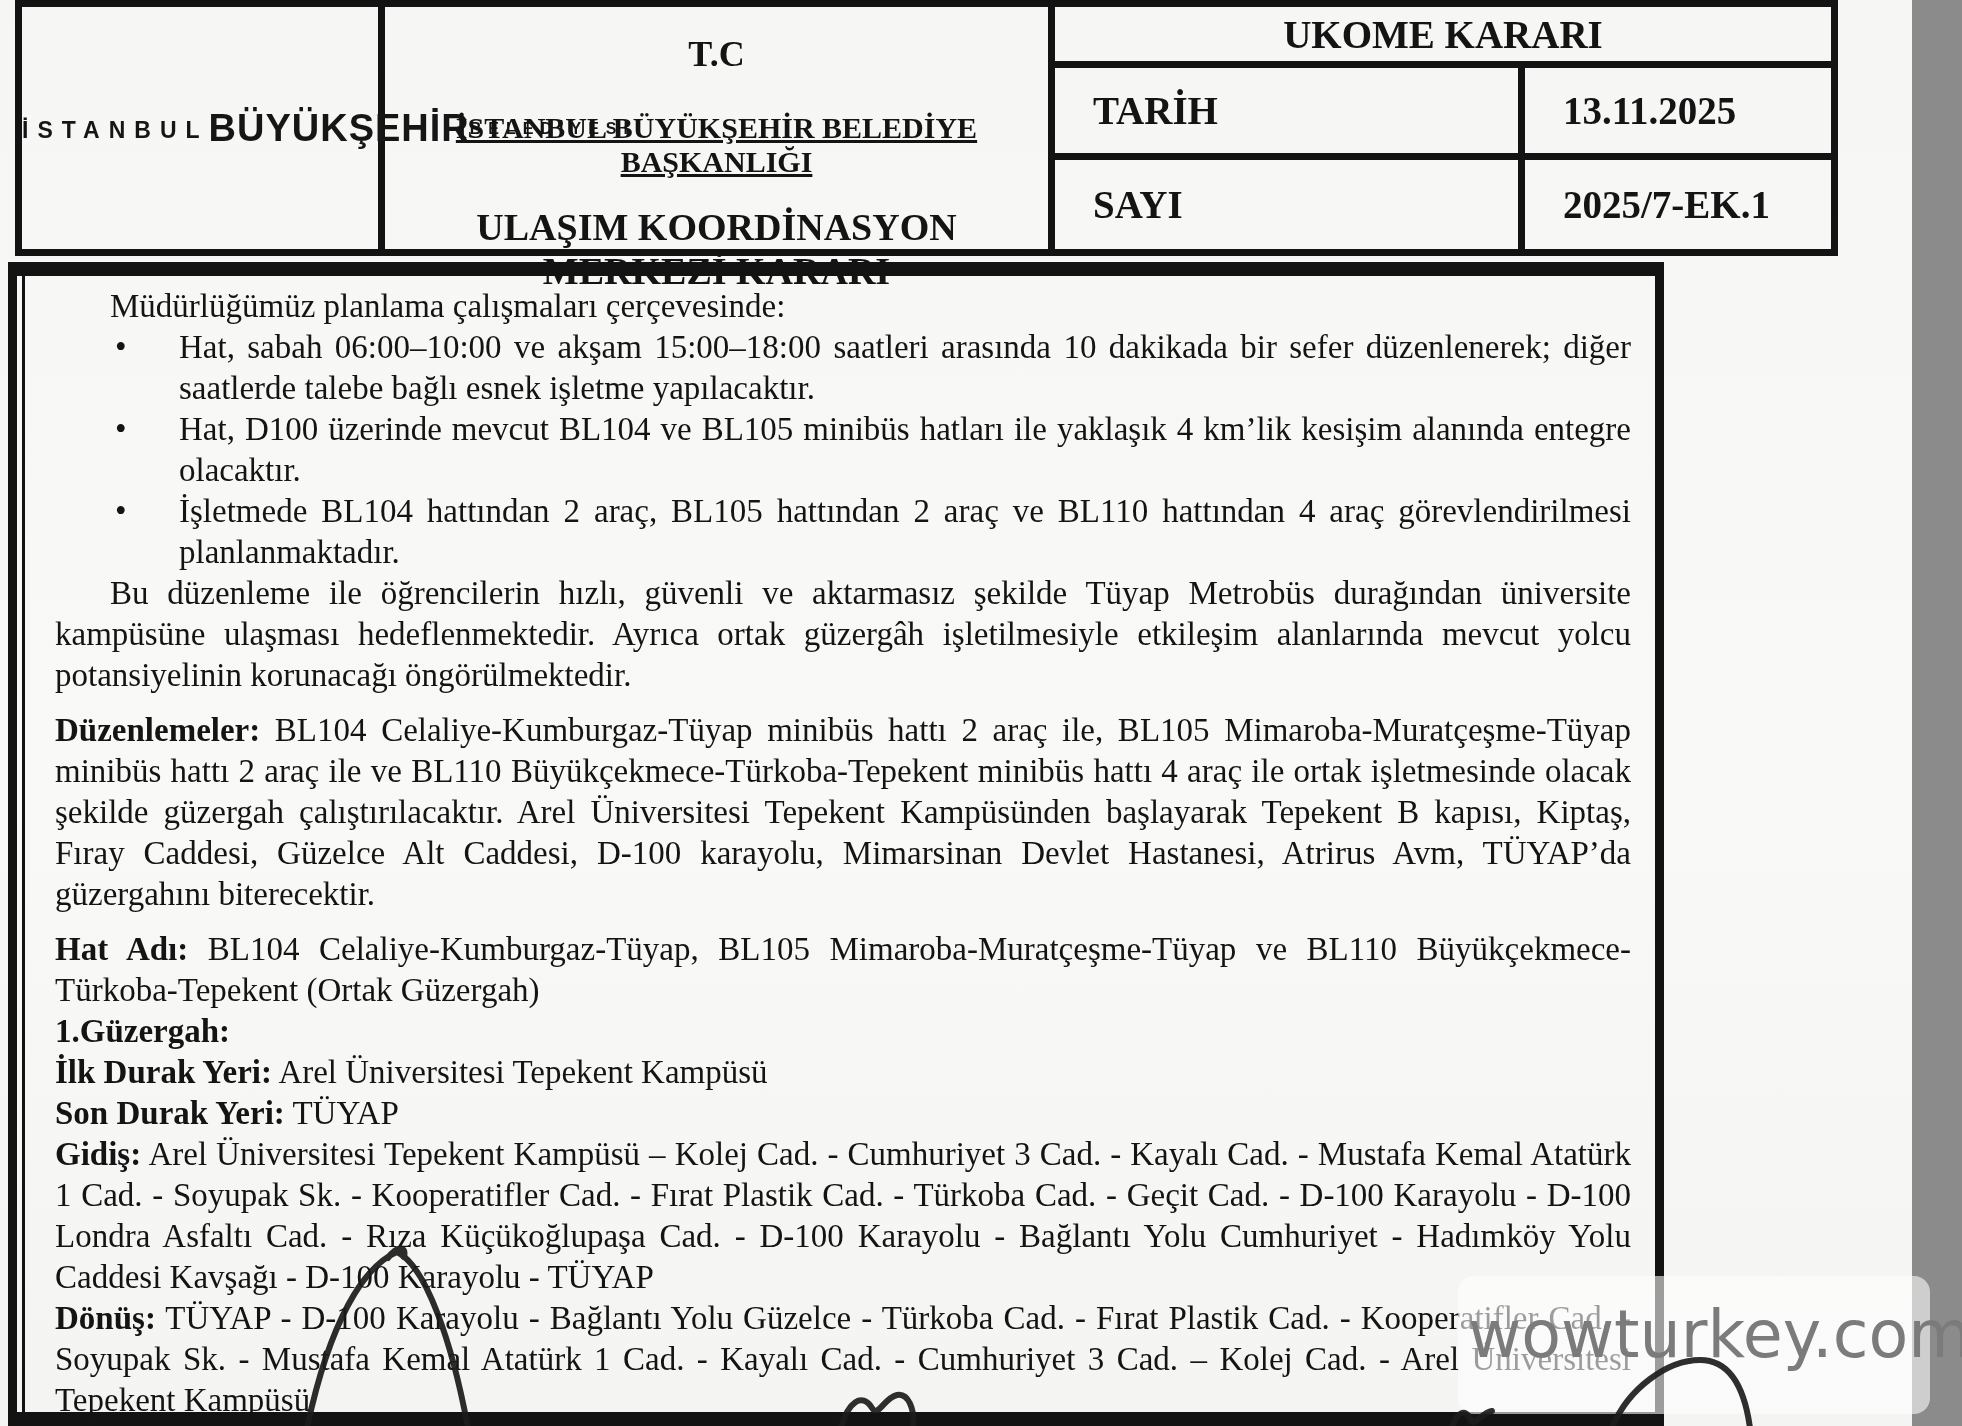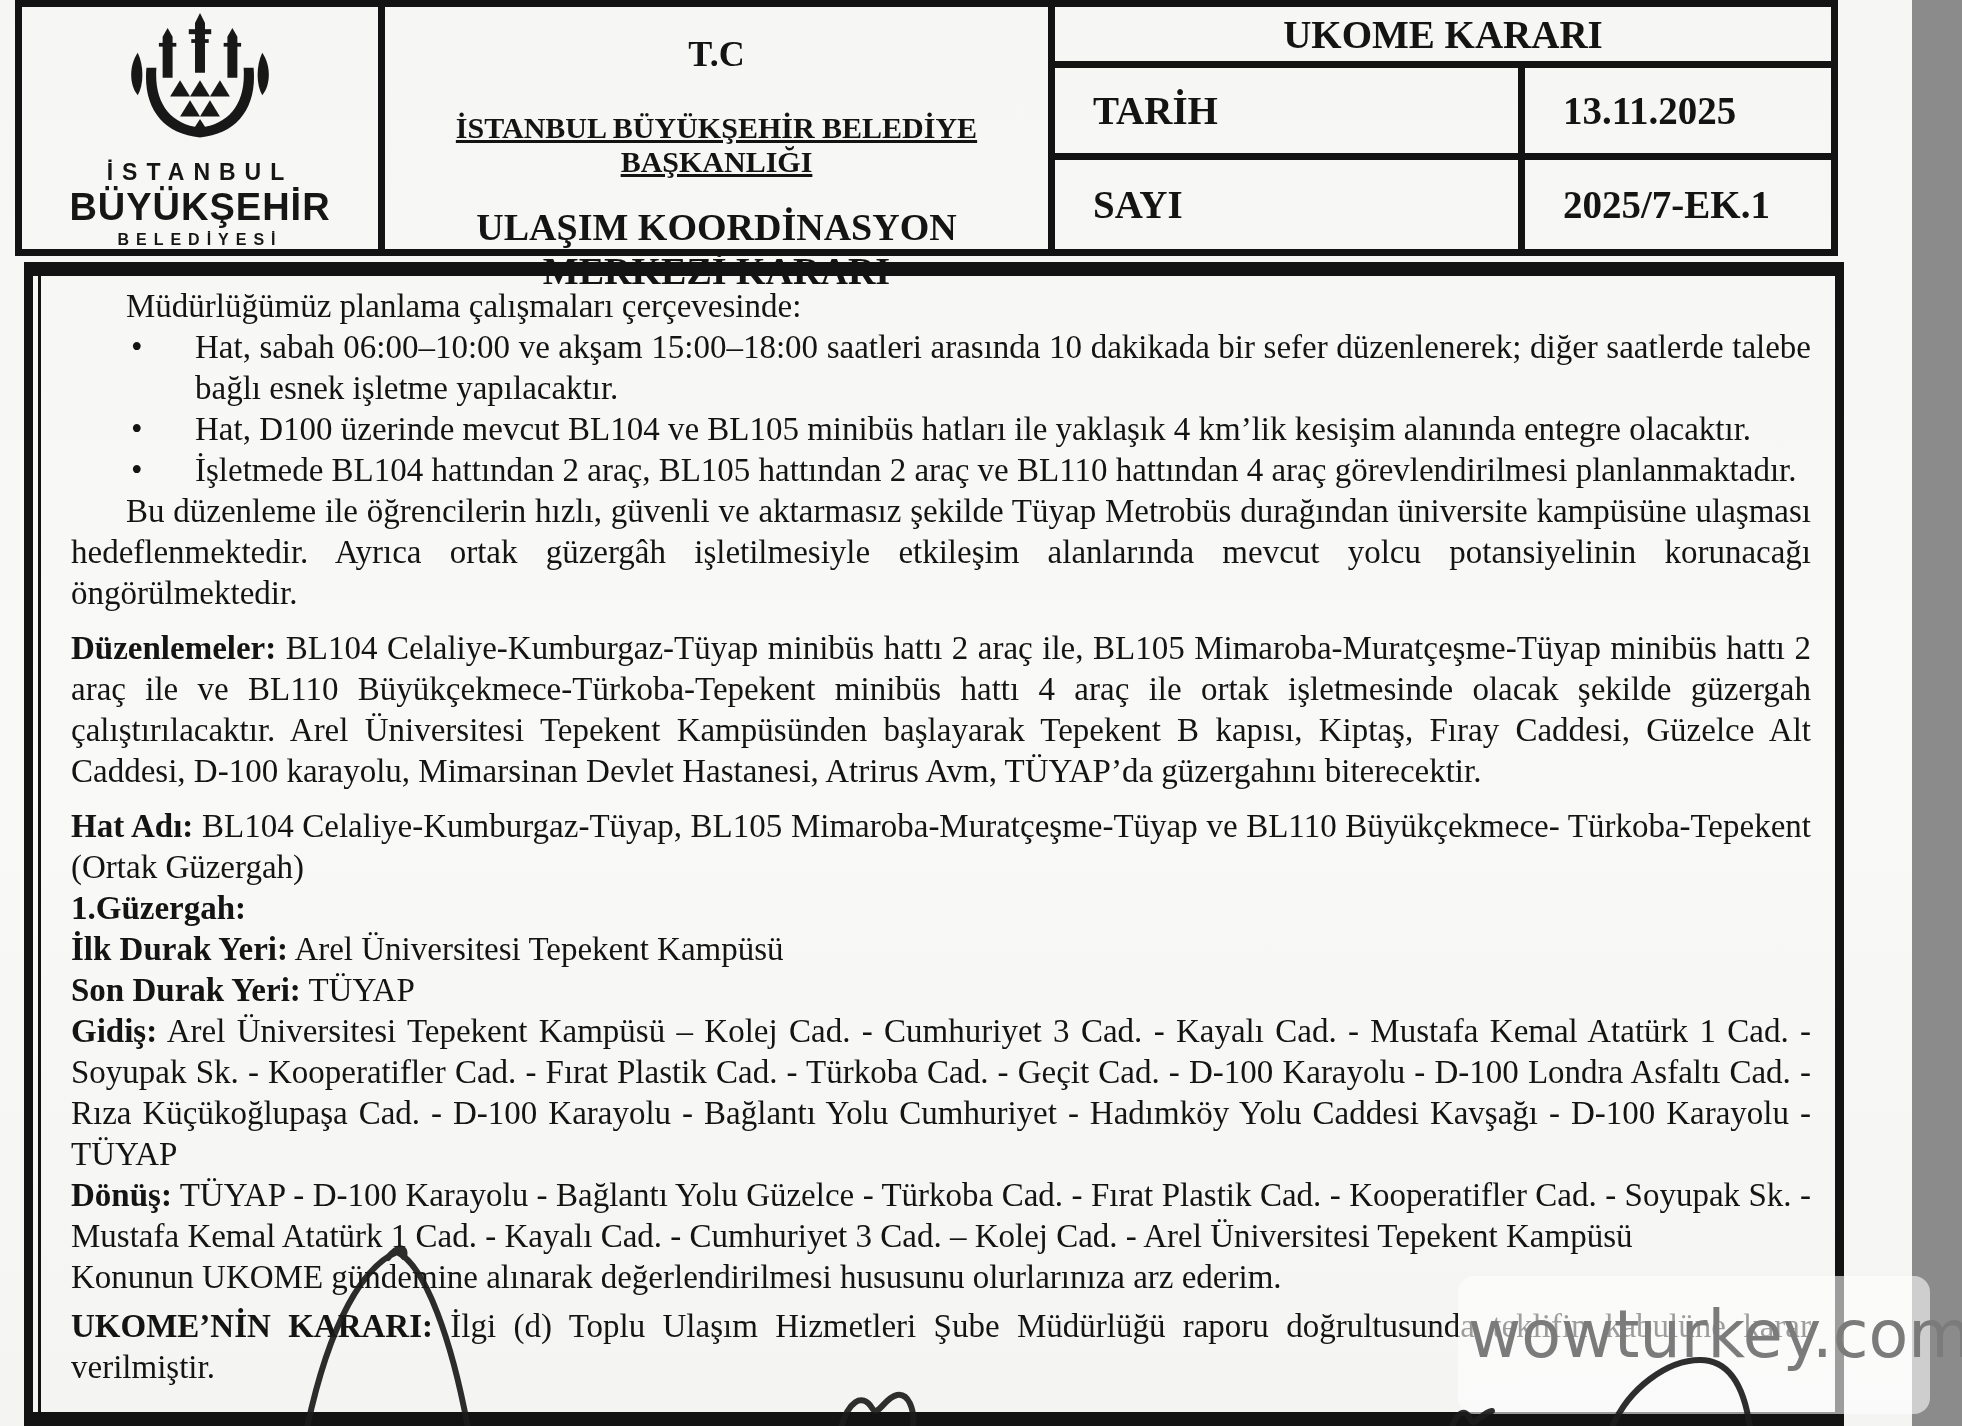--- a/index.html
+++ b/index.html
@@ -15,21 +15,21 @@
   .gray-band{position:absolute;right:0;top:0;width:50px;height:100%;background:#8b8b8b;}
 
   
   .header{
     position:absolute;left:15px;top:0;width:1823px;height:256px;
     display:flex;border-top:7px solid #131313;box-sizing:border-box;
   }
   .logo-cell{
     width:356px;box-sizing:content-box;
     border-left:7px solid #131313;border-right:7px solid #131313;border-bottom:7px solid #131313;
-    display:flex;flex-direction:column;align-items:center;
+    display:flex;flex-direction:row;align-items:center;
     font-family:"Liberation Sans", sans-serif;font-weight:bold;color:#161616;
   }
   .logo-cell svg{margin-top:6px;}
   .logo-t1{font-size:23px;letter-spacing:9px;margin-top:4px;}
   .logo-t2{font-size:38px;letter-spacing:1px;margin-top:0px;}
   .logo-t3{font-size:16px;letter-spacing:7px;margin-top:2px;}
   .center-cell{
     flex:1;border-bottom:7px solid #131313;text-align:center;font-weight:bold;
   }
   .tc{font-size:36px;margin-top:26px;}
@@ -40,21 +40,21 @@
     display:grid;grid-template-columns:463px 1fr;grid-template-rows:61px 92px auto;
     font-weight:bold;font-size:39px;
   }
   .ht-title{grid-column:1/3;border-bottom:7px solid #131313;display:flex;align-items:center;justify-content:center;}
   .ht-cell{display:flex;align-items:center;padding-left:38px;box-sizing:border-box;}
   .b-bot{border-bottom:7px solid #131313;}
   .b-left{border-left:7px solid #131313;}
 
   
   .body-box{
-    position:absolute;left:24px;top:262px;width:1820px;height:1164px;box-sizing:border-box;
+    position:absolute;left:8px;top:262px;width:1656px;height:1164px;box-sizing:border-box;
     border-top:14px solid #131313;border-left:9px solid #131313;
     border-right:9px solid #131313;border-bottom:14px solid #131313;
   }
   .body-box .inner-line{position:absolute;left:5px;top:0;bottom:0;width:3px;background:#131313;}
   .content{
     position:absolute;left:0;top:0;right:0;bottom:0;
     padding:10px 24px 0 38px;
     font-size:33px;line-height:41px;text-align:justify;
   }
   .content p{margin:0;}

